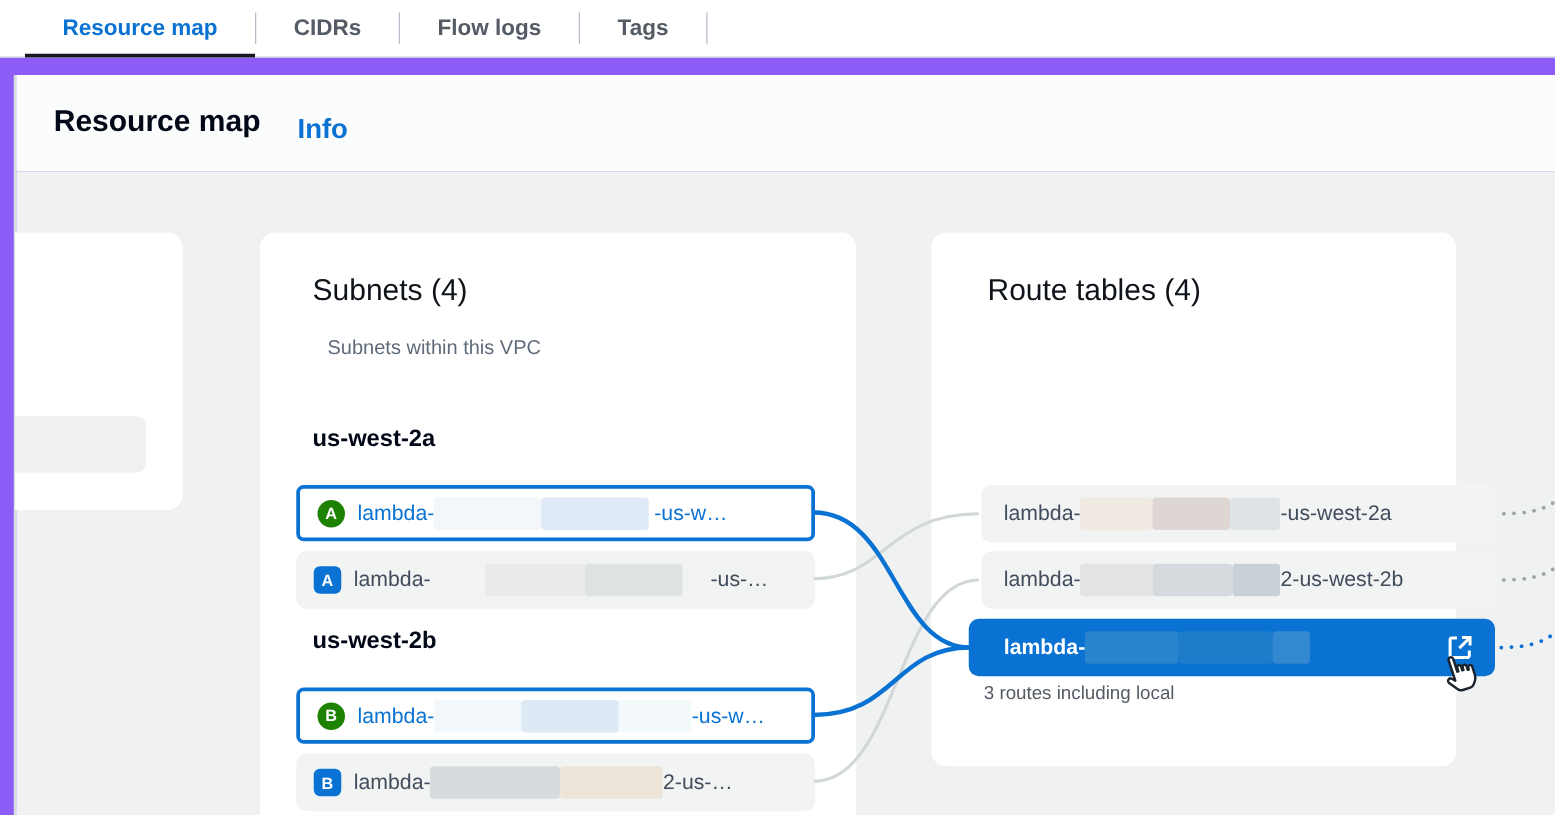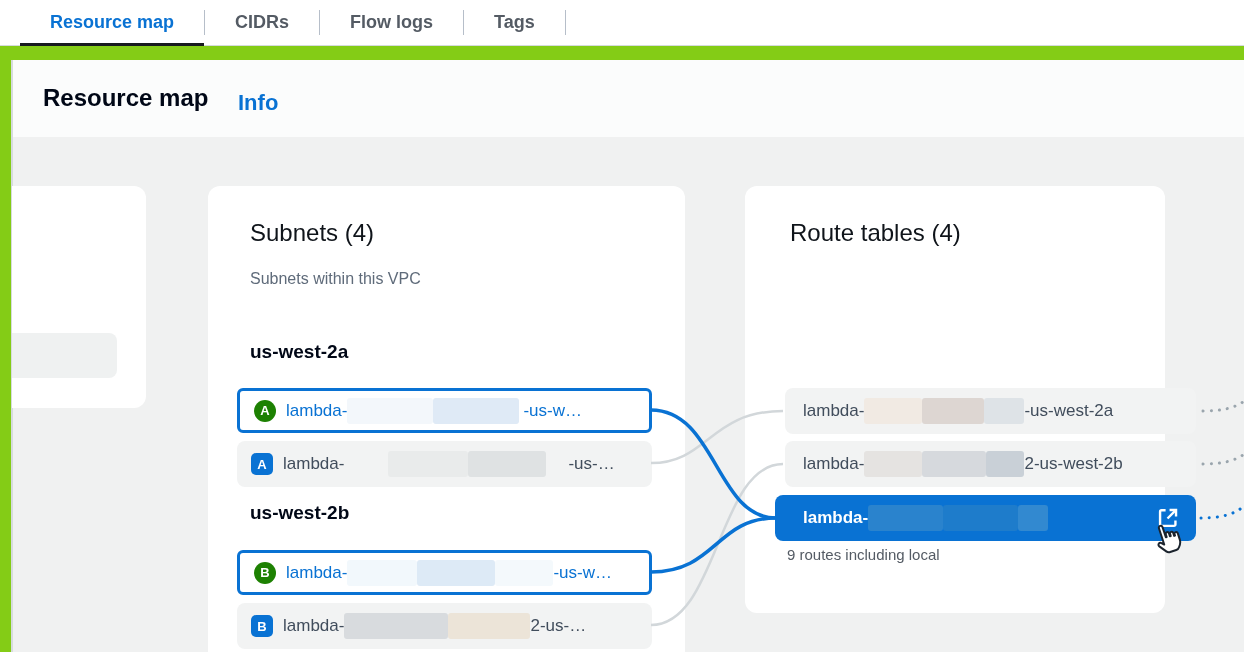--- a/index.html
+++ b/index.html
@@ -1,16 +1,16 @@
 <!DOCTYPE html>
 <html><head>
 <meta charset="utf-8">
 <style>
   html,body{margin:0;padding:0;background:#fff;}
-  .page{position:relative;width:1244px;height:652px;overflow:hidden;background:#84cc16;
+  .page{position:relative;width:1244px;height:652px;overflow:hidden;background:#8b5cf6;
         font-family:"Liberation Sans",sans-serif;}
 
   
   .tabbar{position:absolute;top:0;left:0;right:0;height:45px;background:#fff;
           border-bottom:1px solid #d5dbdb;display:flex;align-items:stretch;padding-left:20px;}
   .tab{position:relative;display:flex;align-items:center;padding:0 30px;
        font-size:18px;font-weight:700;color:#545b64;cursor:pointer;white-space:nowrap;}
   .tab.active{color:#0972d3;}
   .tab.active::after{content:"";position:absolute;left:0;right:0;bottom:-1px;height:3px;background:#16191f;}
   .tab-sep{width:1px;background:#b6bec9;margin:10px 0;}
@@ -86,21 +86,21 @@
     <span class="info-link">Info</span>
   </div>
   <div class="content"></div>
 
   <div class="card" id="card-left">
     <div class="res-item" style="left:0;top:147px;width:105px;height:45px;border-radius:0 8px 8px 0;background:#eff1f1;"></div>
   </div>
 
   <div class="card" id="card-subnets">
     <div class="card-title" style="left:42px;top:32px;">Subnets (4)</div>
-    <div class="card-desc" style="left:42px;top:84px;">Subnets within this VPC</div>
+    <div class="card-desc" style="left:54px;top:84px;">Subnets within this VPC</div>
 
     <div class="group-hdr" style="left:42px;top:155px;">us-west-2a</div>
 
     <div class="res-item sel-outline" style="left:29px;top:202px;width:415px;height:45px;">
       <span class="badge circle">A</span>
       <span class="item-text">
         <span>lambda-</span>
         <span class="redact" style="width:86px;background:#f3f7fb;"></span>
         <span class="redact" style="width:86px;background:#dfeaf6;margin-right:4px;"></span>
         <span>-us-w…</span>
@@ -173,21 +173,21 @@
         <span class="redact" style="width:30px;background:#3289d0;"></span>
       </span>
       <svg class="extlink" width="24" height="24" viewBox="0 0 20 20" stroke="#fff" stroke-width="2" fill="none">
         <path d="M8 3.6 H4.6 a1.2 1.2 0 0 0 -1.2 1.2 V15.4 a1.2 1.2 0 0 0 1.2 1.2 H15 a1.2 1.2 0 0 0 1.2 -1.2 V12"></path>
         <path d="M11.3 3.3 H16.7 V8.7"></path>
         <path d="M16.3 3.7 L9.6 10.4"></path>
       </svg>
     </div>
 
     <div class="stats" style="left:42px;top:357px;">
-      <div>9 routes including local</div>
+      <div>3 routes including local</div>
     </div>
   </div>
 
   <svg class="connectors" width="1244" height="652" viewBox="0 0 1244 652">
     <path class="c-gray" d="M651 463 C 708 463 710 411 783 411"></path>
     <path class="c-gray" d="M651 625 C 718 625 718 464 783 464"></path>
     <path class="c-blue" d="M651 410 C 716 410 716 518 776 518"></path>
     <path class="c-blue" d="M651 572 C 716 572 716 518 776 518"></path>
     <path class="c-dotgray" d="M1203 411 C 1222 411 1234 408 1243 402"></path>
     <path class="c-dotgray" d="M1203 464 C 1222 464 1234 461 1243 455"></path>

